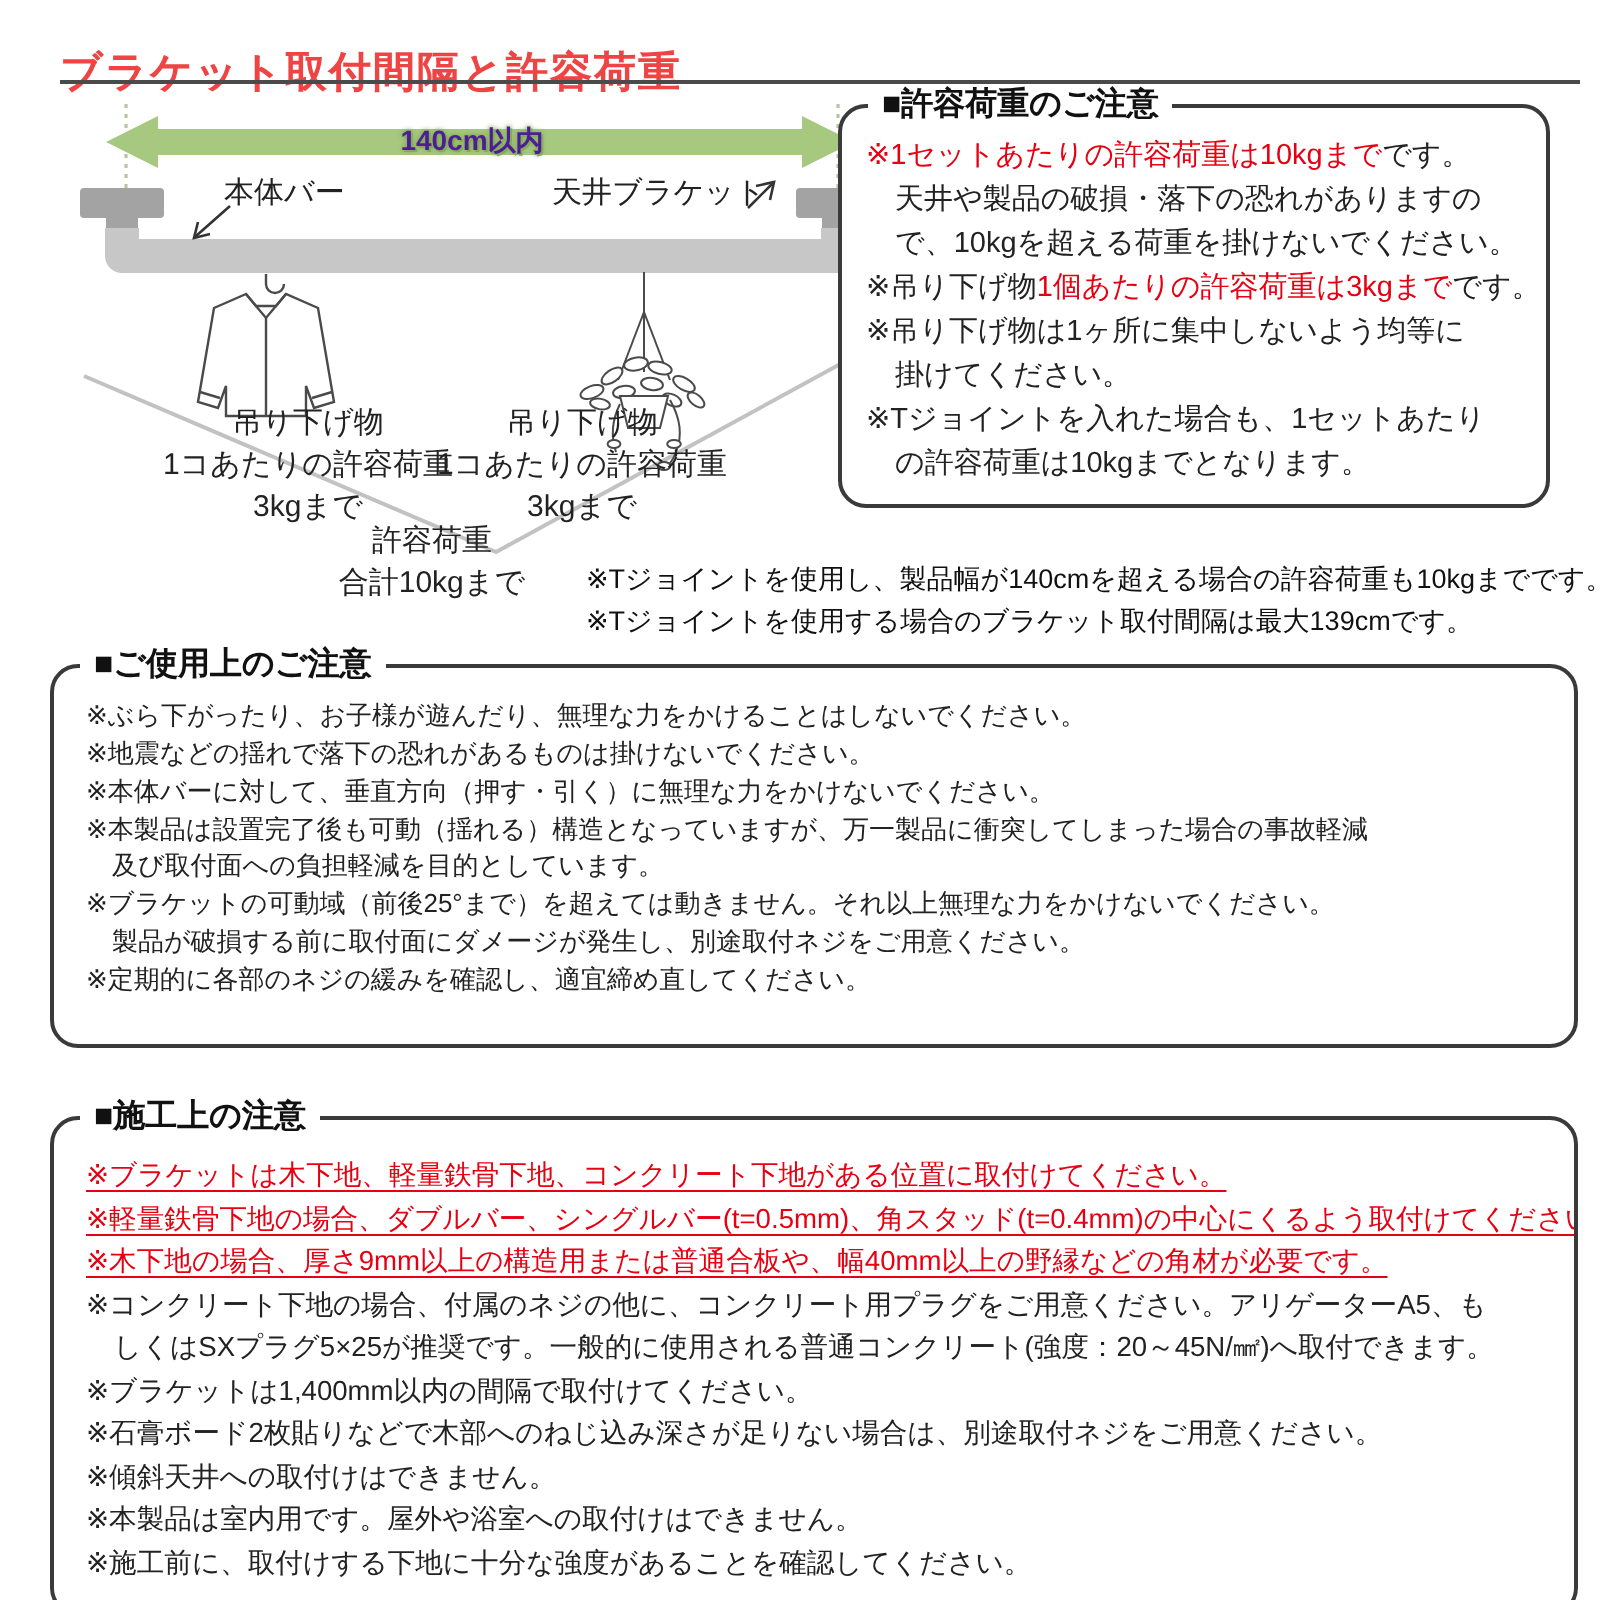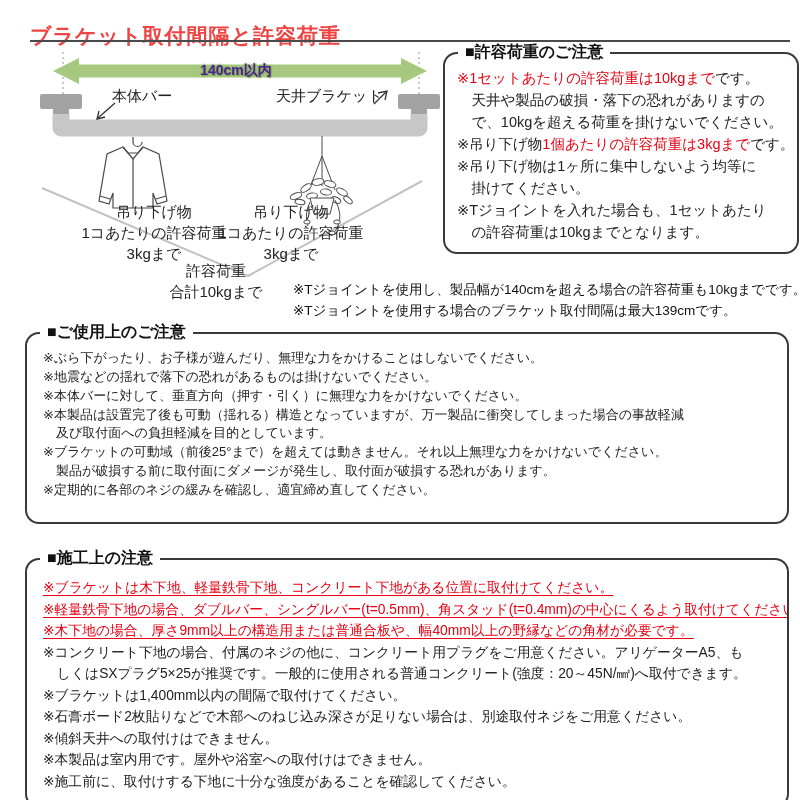--- a/index.html
+++ b/index.html
@@ -26,21 +26,21 @@
   .item-right { left:151px; top:151px; }
   .total-label{ left:76px;  top:210px; }
   .item-label .t-line { padding-left:0 !important; text-indent:0 !important; }
 
   .notes { position:absolute; left:263px; top:230px; width:505px; font-size:13.5px; line-height:1.55; color:#111; }
 
   .round-box { position:absolute; border:2px solid #3a3a3a; border-radius:14px; background:#fff; }
   .box-title { position:absolute; top:-12px; left:13px; background:#fff; padding:0 7px; font-weight:bold; font-size:16px; color:#111; white-space:nowrap; }
   .box-content { overflow:hidden; }
 
-  .load-box { left:413px; top:2px; width:352px; height:198px; }
+  .load-box { left:389px; top:2px; width:352px; height:198px; }
   .load-box .box-content { padding:13px 6px 0 12px; font-size:14.5px; line-height:1.52; }
 
   .usage-box { left:25px; top:332px; width:760px; height:188px; }
   .usage-box .box-content { padding:15px 8px 13px 16px; font-size:13px; line-height:1.45; }
 
   .install-box { left:25px; top:542px; width:760px; height:246px;margin-top:16px; }
   .install-box .box-content { padding:17px 8px 0 16px; font-size:13.8px; line-height:1.56; }
 
   .t-line { padding-left:1em; text-indent:-1em; white-space:nowrap; }
   .t-line.indent { padding-left:1em; text-indent:0; }
@@ -178,21 +178,21 @@
 
   <div class="round-box usage-box">
     <div class="box-title">■ご使用上のご注意</div>
     <div class="box-content">
         <div class="t-line"><span>※ぶら下がったり、お子様が遊んだり、無理な力をかけることはしないでください。</span></div>
         <div class="t-line"><span>※地震などの揺れで落下の恐れがあるものは掛けないでください。</span></div>
         <div class="t-line"><span>※本体バーに対して、垂直方向（押す・引く）に無理な力をかけないでください。</span></div>
         <div class="t-line"><span>※本製品は設置完了後も可動（揺れる）構造となっていますが、万一製品に衝突してしまった場合の事故軽減</span></div>
         <div class="t-line indent"><span>及び取付面への負担軽減を目的としています。</span></div>
         <div class="t-line"><span>※ブラケットの可動域（前後25°まで）を超えては動きません。それ以上無理な力をかけないでください。</span></div>
-        <div class="t-line indent"><span>製品が破損する前に取付面にダメージが発生し、取付面が破損する恐れがあります。</span></div>
+        <div class="t-line indent"><span>製品が破損する前に取付面にダメージが発生し、別途取付ネジをご用意ください。</span></div>
         <div class="t-line"><span>※定期的に各部のネジの緩みを確認し、適宜締め直してください。</span></div>
       </div>
   </div>
 
   <div class="round-box install-box">
     <div class="box-title">■施工上の注意</div>
     <div class="box-content">
         <div class="t-line red uline"><span>※ブラケットは木下地、軽量鉄骨下地、コンクリート下地がある位置に取付けてください。</span></div>
         <div class="t-line red uline"><span>※軽量鉄骨下地の場合、ダブルバー、シングルバー(t=0.5mm)、角スタッド(t=0.4mm)の中心にくるよう取付けてください。</span></div>
         <div class="t-line red uline"><span>※木下地の場合、厚さ9mm以上の構造用または普通合板や、幅40mm以上の野縁などの角材が必要です。</span></div>

